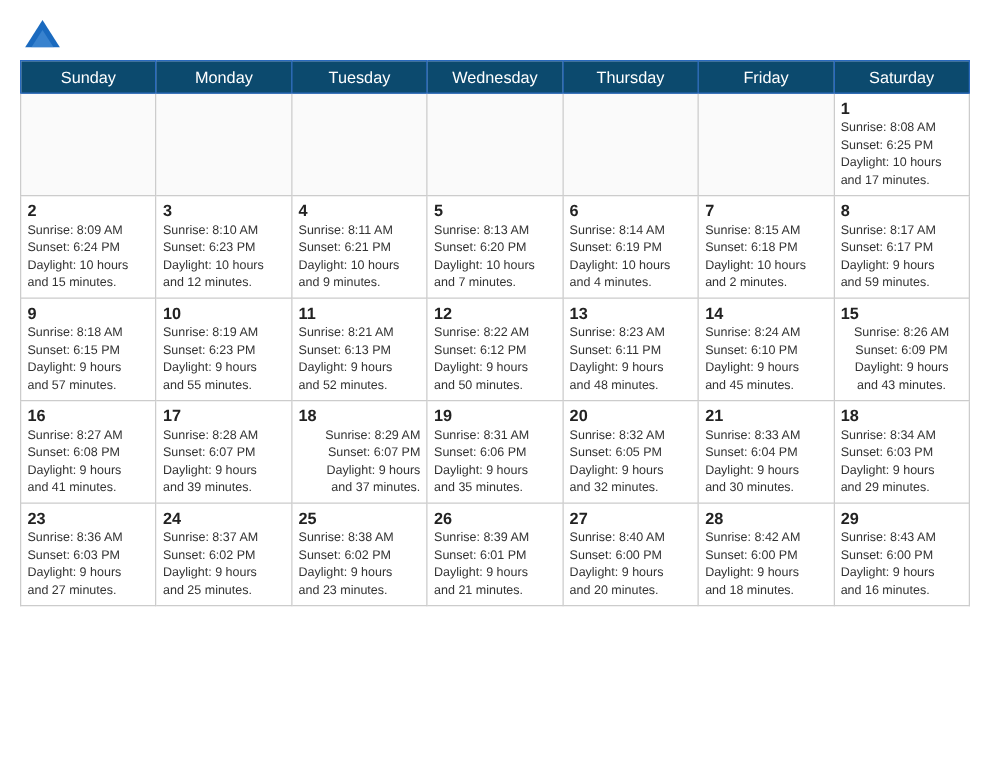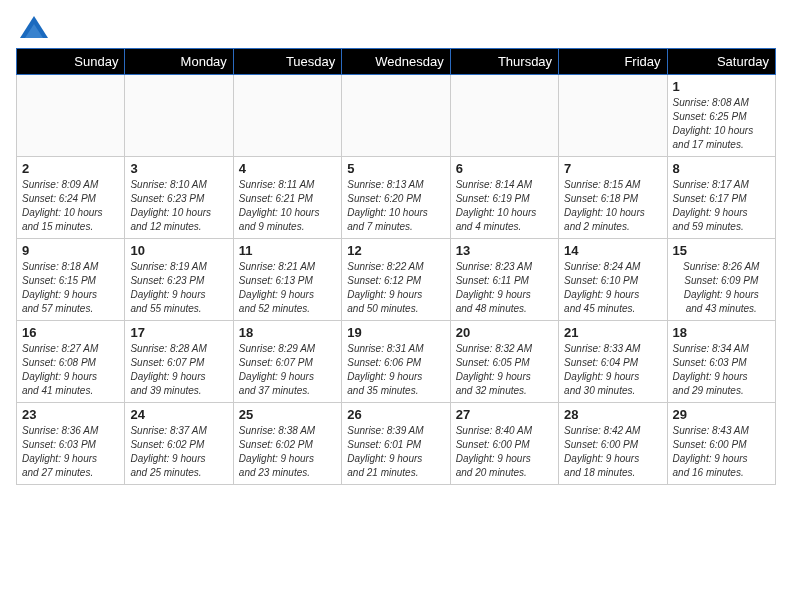--- a/index.html
+++ b/index.html
@@ -44,23 +44,23 @@
     .location {
       font-size: 14px;
       color: #555;
     }
     .calendar {
       width: 100%;
       border-collapse: collapse;
       border: 1px solid #ccc;
     }
     .calendar th {
-      background: #000000;
+      background: #0c4a6e;
       color: #fff;
-      text-align: right;
+      text-align: center;
       padding: 5px 6px;
       font-size: 13px;
       font-weight: normal;
       border: 1px solid #2a6abf;
     }
     .calendar td {
       vertical-align: top;
       border: 1px solid #ccc;
       padding: 4px 5px;
       width: calc(100% / 7);
@@ -72,21 +72,20 @@
       font-size: 13px;
       font-weight: bold;
       color: #222;
       display: block;
       margin-bottom: 2px;
     }
     .day-info {
       font-size: 10px;
       line-height: 1.4;
       color: #333;
-      font-style: italic;
     }
     .empty-cell { background: #fafafa; }
   </style>
 </head>
 <body>
 
 <div class="header-area">
   <div class="logo">
     <div class="logo-text">
       <span class="logo-general"></span>
@@ -243,21 +242,21 @@
         </td>
         <td>
           <span class="day-number">17</span>
           <div class="day-info" style="white-space: pre-line;">Sunrise: 8:28 AM
 Sunset: 6:07 PM
 Daylight: 9 hours
 and 39 minutes.</div>
         </td>
         <td>
           <span class="day-number">18</span>
-          <div class="day-info" style="white-space: pre-line;">Sunrise: 8:29 AM
+          <div class="day-info" style="white-space: pre-line; text-align: right;">Sunrise: 8:29 AM
 Sunset: 6:07 PM
 Daylight: 9 hours
 and 37 minutes.</div>
         </td>
         <td>
           <span class="day-number">19</span>
           <div class="day-info" style="white-space: pre-line;">Sunrise: 8:31 AM
 Sunset: 6:06 PM
 Daylight: 9 hours
 and 35 minutes.</div>

